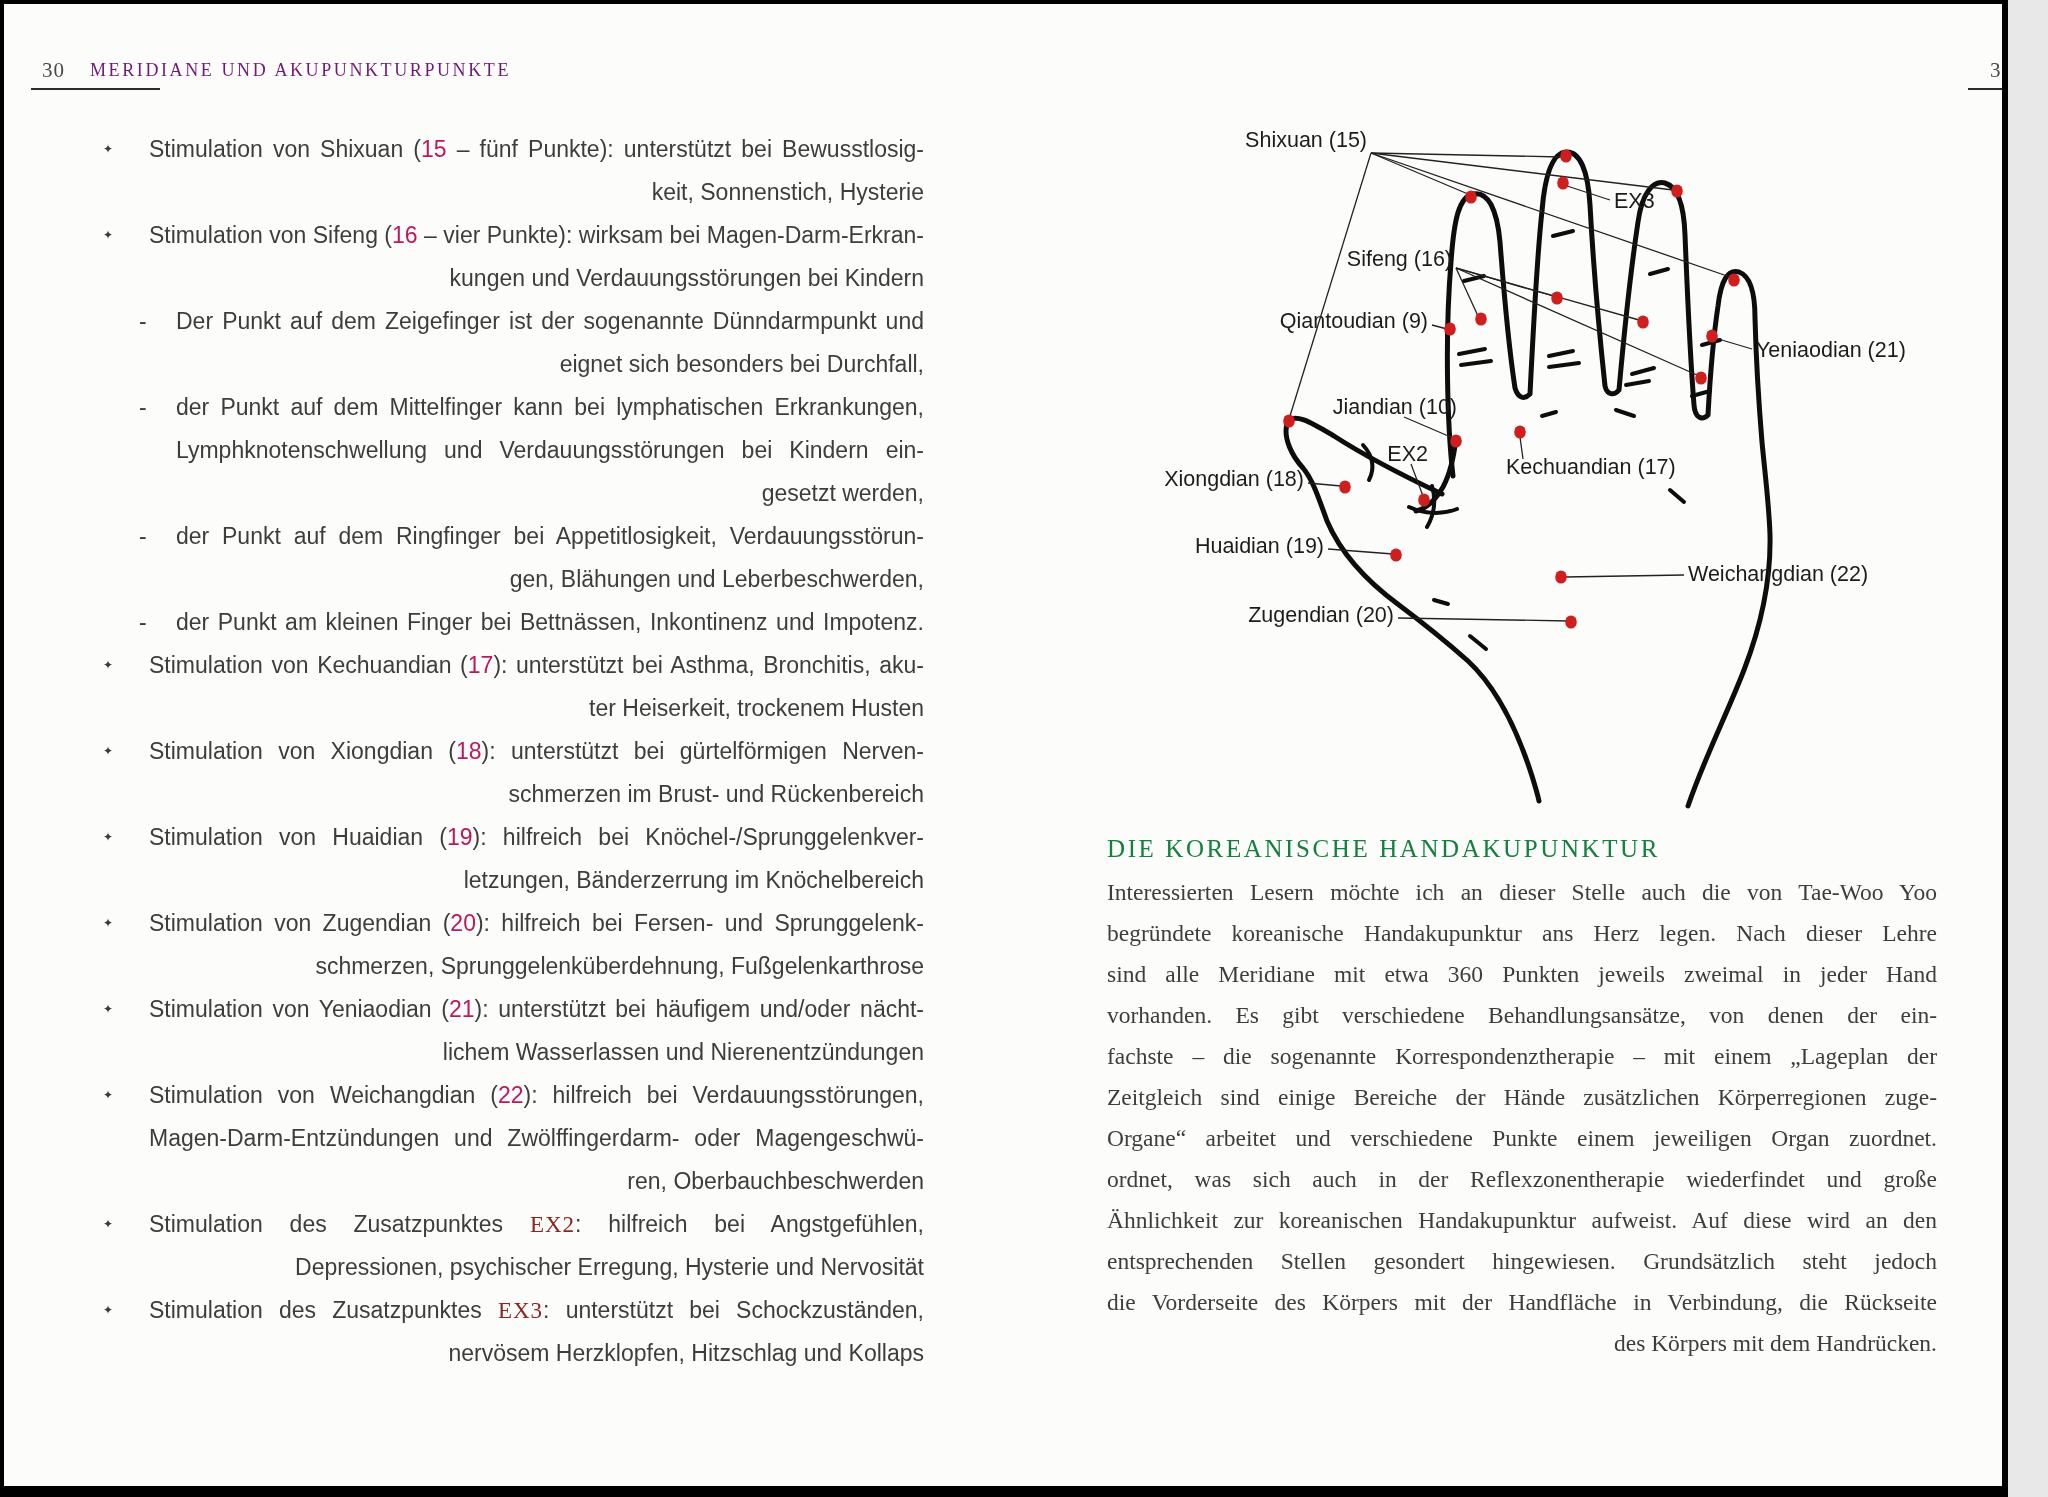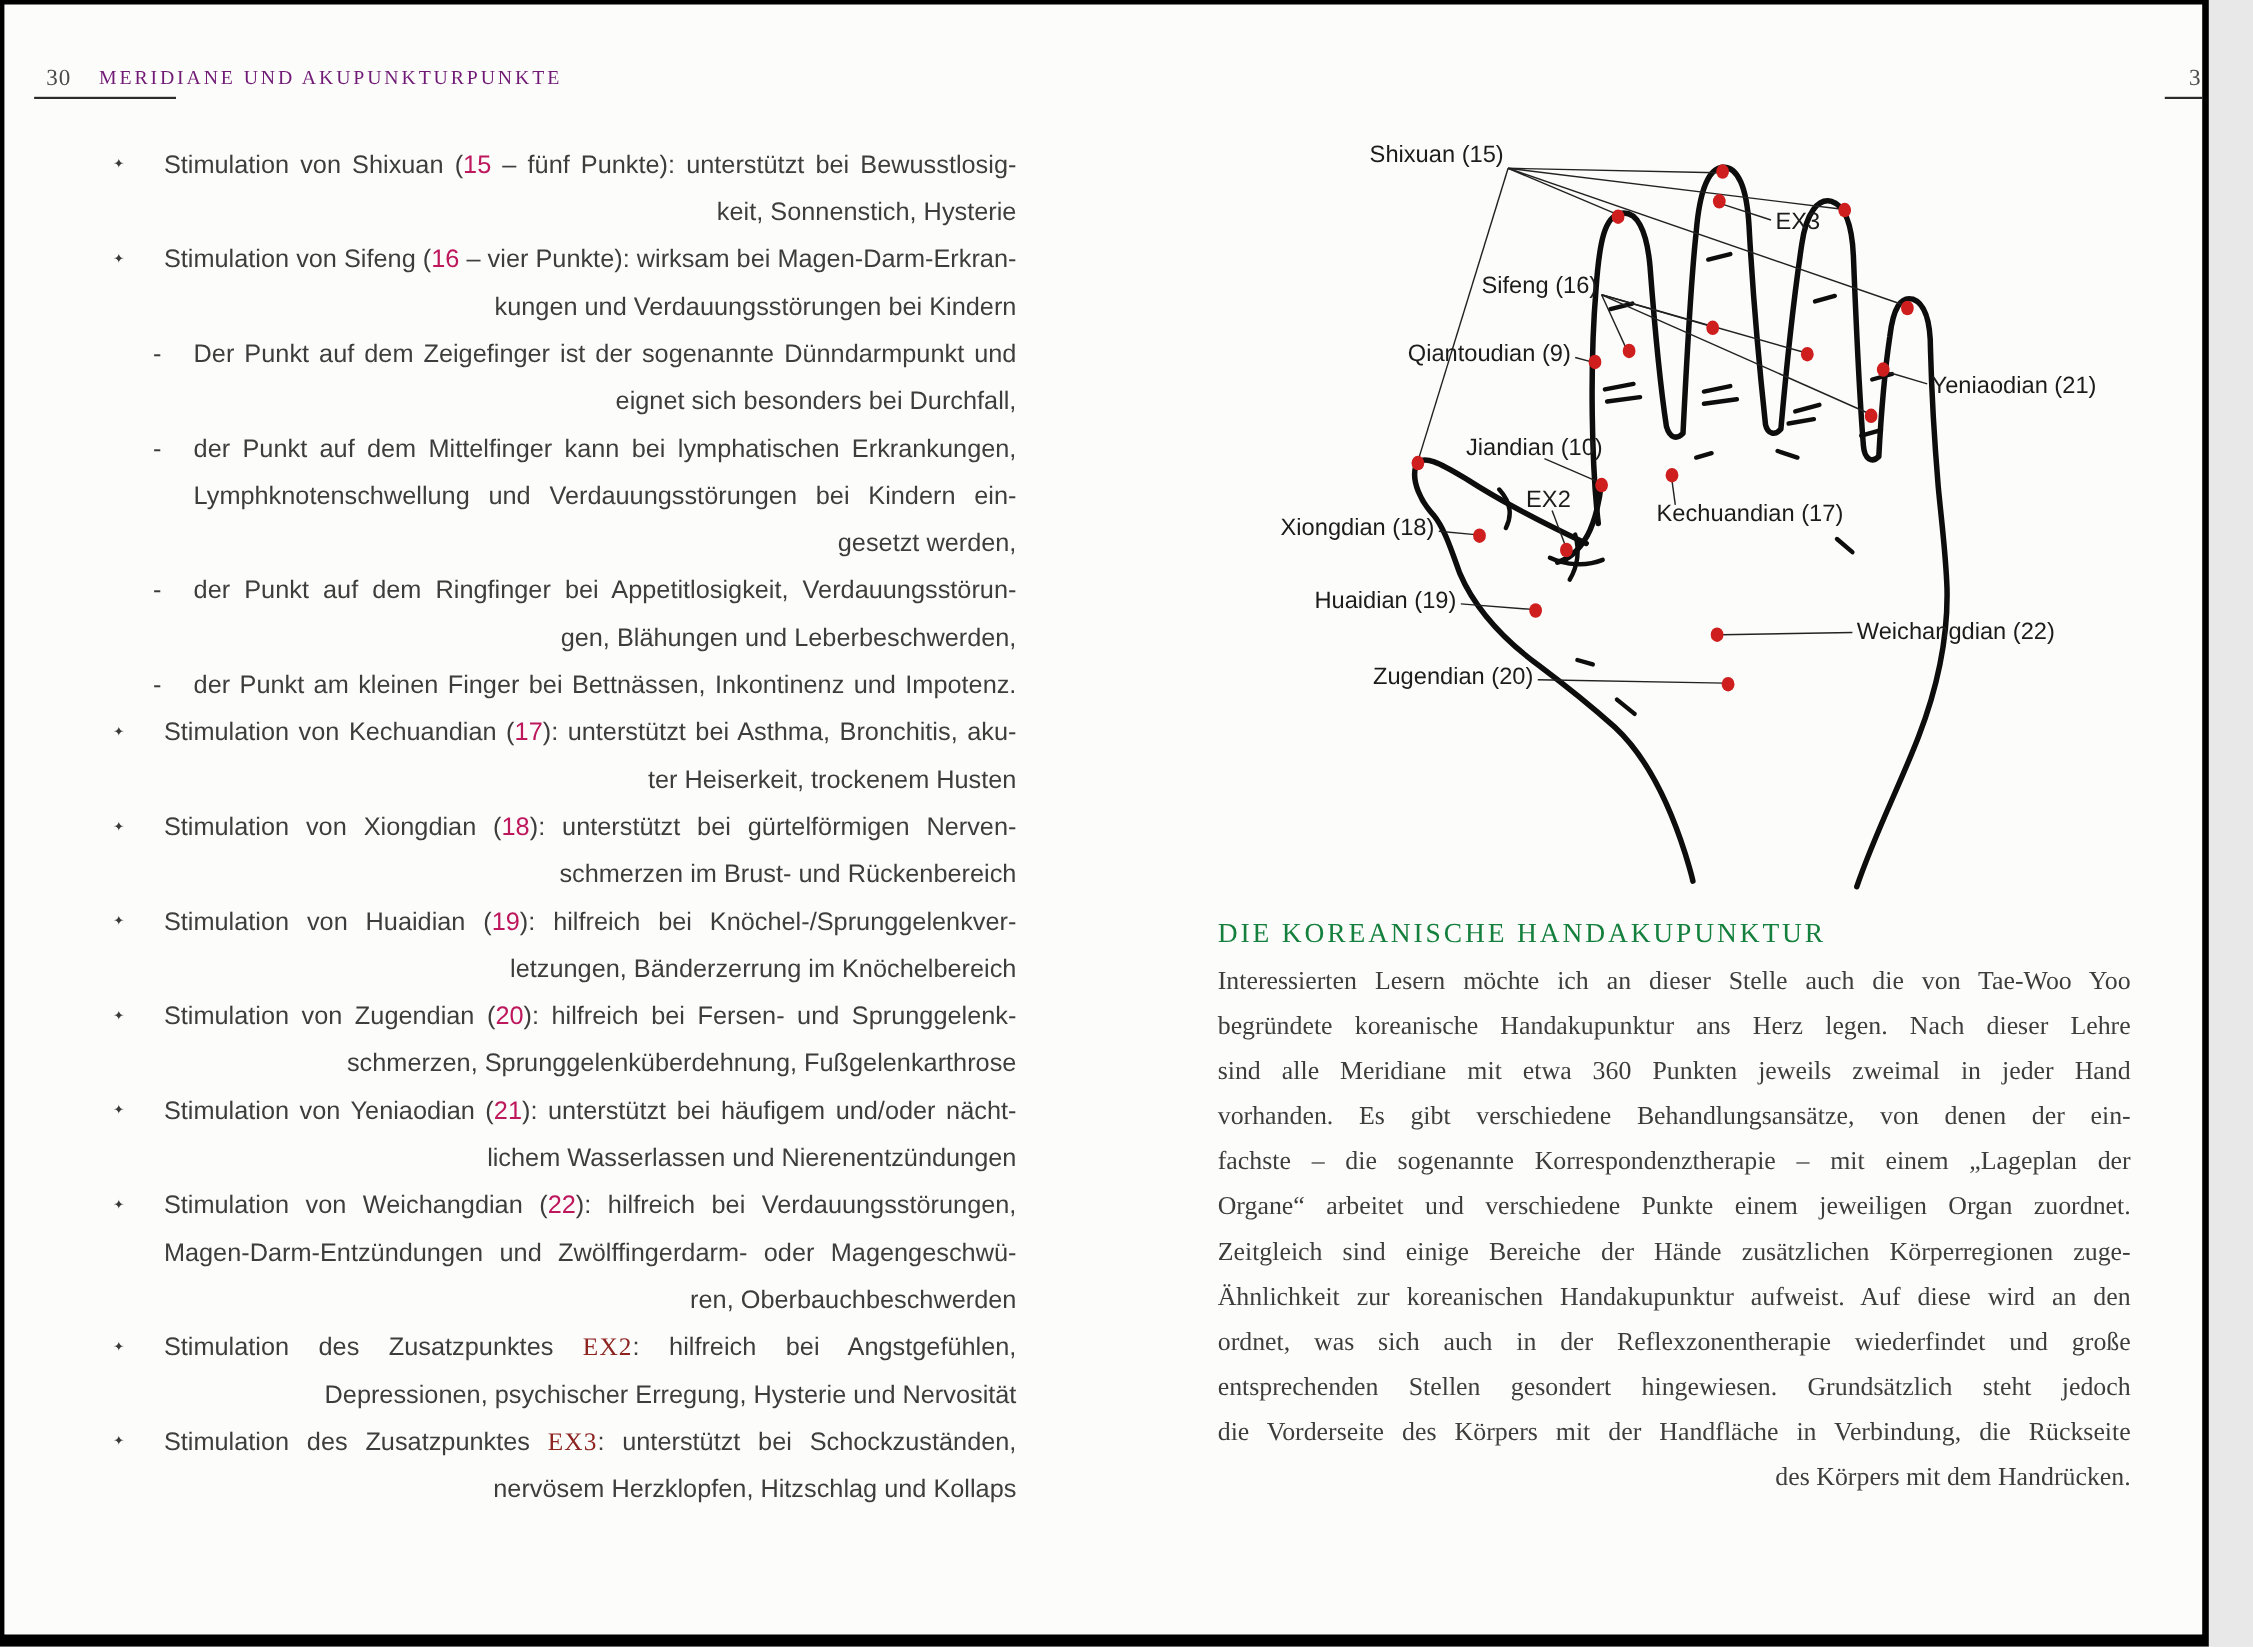--- a/index.html
+++ b/index.html
@@ -219,22 +219,22 @@
       </g>
   </svg>
 
   <div class="sectionheading">DIE KOREANISCHE HANDAKUPUNKTUR</div>
   <div class="rightpara">
       <div class="tline j">Interessierten Lesern möchte ich an dieser Stelle auch die von Tae-Woo Yoo</div>
       <div class="tline j">begründete koreanische Handakupunktur ans Herz legen. Nach dieser Lehre</div>
       <div class="tline j">sind alle Meridiane mit etwa 360 Punkten jeweils zweimal in jeder Hand</div>
       <div class="tline j">vorhanden. Es gibt verschiedene Behandlungsansätze, von denen der ein-</div>
       <div class="tline j">fachste – die sogenannte Korrespondenztherapie – mit einem „Lageplan der</div>
+      <div class="tline j">Zeitgleich sind einige Bereiche der Hände zusätzlichen Körperregionen zuge-</div>
       <div class="tline j">Organe“ arbeitet und verschiedene Punkte einem jeweiligen Organ zuordnet.</div>
-      <div class="tline j">Zeitgleich sind einige Bereiche der Hände zusätzlichen Körperregionen zuge-</div>
+      <div class="tline j">ordnet, was sich auch in der Reflexzonentherapie wiederfindet und große</div>
       <div class="tline j">Ähnlichkeit zur koreanischen Handakupunktur aufweist. Auf diese wird an den</div>
-      <div class="tline j">ordnet, was sich auch in der Reflexzonentherapie wiederfindet und große</div>
       <div class="tline j">entsprechenden Stellen gesondert hingewiesen. Grundsätzlich steht jedoch</div>
       <div class="tline j">die Vorderseite des Körpers mit der Handfläche in Verbindung, die Rückseite</div>
       <div class="tline">des Körpers mit dem Handrücken.</div>
     </div>
 
 </div>
 
 </body></html>

